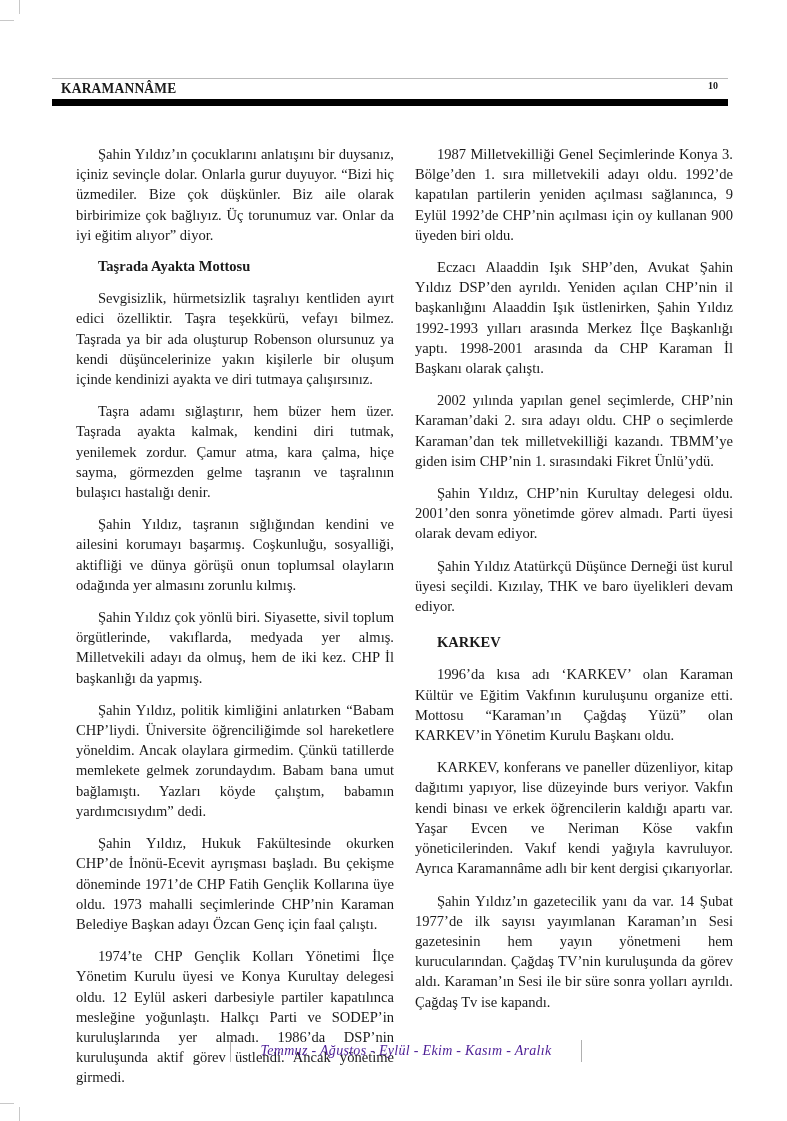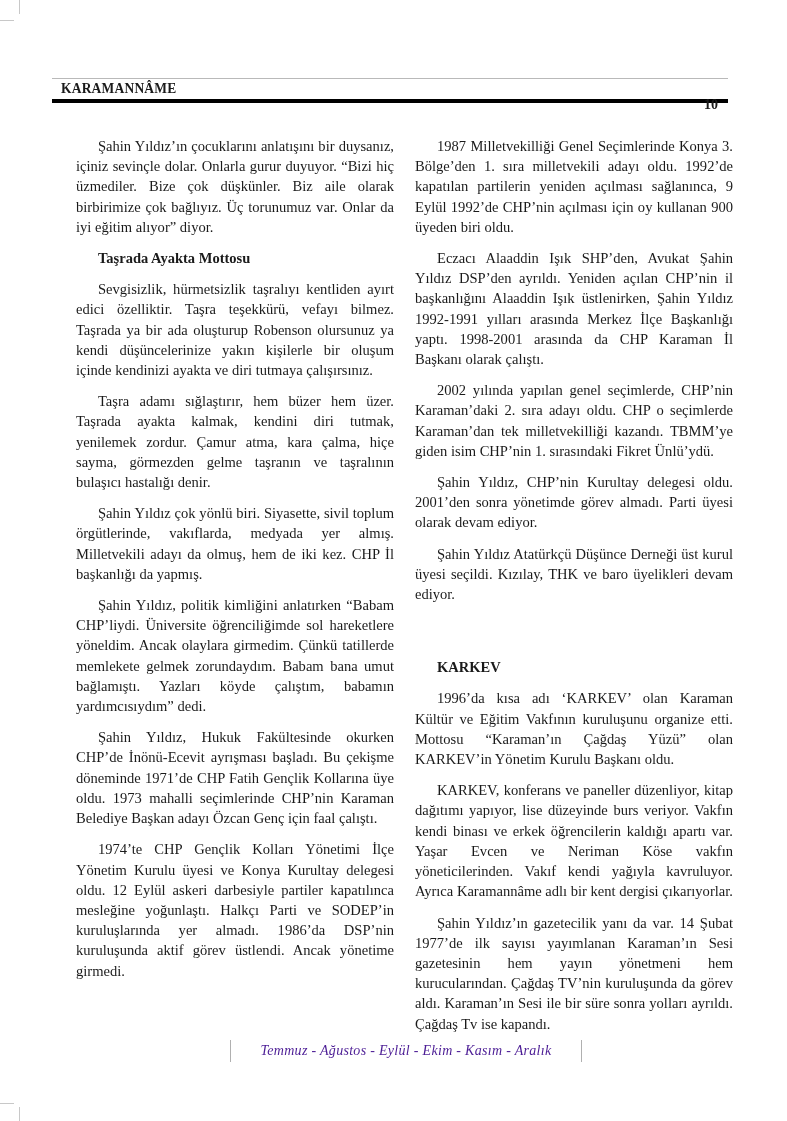--- a/index.html
+++ b/index.html
@@ -2,30 +2,30 @@
 <html><head>
 <meta charset="utf-8">
 <style>
   html, body { margin: 0; padding: 0; background: #ffffff; }
   body { width: 787px; height: 1121px; position: relative; overflow: hidden;
          font-family: "Liberation Serif", "DejaVu Serif", serif; color: #1a1a1a; }
   .crop { position: absolute; background: #c8c8c8; }
   .crop.v { width: 1px; height: 14px; }
   .crop.h { height: 1px; width: 14px; }
   .header { position: absolute; left: 52px; top: 78px; width: 676px; height: 20px;
-            border-top: 1px solid #b9b9b9; border-bottom: 4px solid #000000; }
+            border-top: 1px solid #b9b9b9; border-bottom: 7px solid #000000; }
   .header .title { position: absolute; left: 9px; top: 2px; font-weight: bold;
                    font-size: 13.5px; letter-spacing: 0.2px; transform: scaleY(1.08); }
-  .header .pagenum { position: absolute; right: 10px; top: 18px; font-weight: bold; font-size: 14px; }
+  .header .pagenum { position: absolute; right: 10px; top: 1px; font-weight: bold; font-size: 10px; }
   .col { position: absolute; top: 132px; width: 318px; font-size: 14.55px; line-height: 20.2px; }
   .col.left { left: 76px; }
   .col.right { left: 415px; }
-  .col p { margin: 4px 0 11px 0; text-align: justify; text-indent: 22px; hyphens: manual; }
+  .col p { margin: 12px 0 11px 0; text-align: justify; text-indent: 22px; hyphens: manual; }
   .col h3 { margin: 2px 0 11px 0; font-size: 14.5px; font-weight: bold; text-indent: 22px; }
-  .col h3.spaced { margin-top: 53px; }
+  .col h3.spaced { margin-top: 16px; }
   .footer { position: absolute; left: 230px; top: 1040px; width: 350px; height: 22px;
             border-left: 1px solid #b0b0b0; border-right: 1px solid #b0b0b0; text-align: center; }
   .footer span { font-style: italic; font-size: 14px; line-height: 22px; color: #4c1d95; letter-spacing: 0.3px; }
 </style>
 </head>
 <body>
 
 <div class="crop v" style="left:19px; top:0;"></div>
 <div class="crop h" style="left:0; top:20px;"></div>
 <div class="crop h" style="left:0; top:1103px;"></div>
@@ -34,28 +34,29 @@
 <div class="header">
   <span class="title">KARAMANNÂME</span>
   <span class="pagenum">10</span>
 </div>
 
 <div class="col left" id="col-left">
     <p>Şahin Yıldız’ın çocuklarını anlatışını bir duysanız, içiniz sevinçle dolar. Onlarla gurur duyuyor. “Bizi hiç üzmediler. Bize çok düşkünler. Biz aile olarak birbirimize çok bağlıyız. Üç torunumuz var. Onlar da iyi eğitim alıyor” diyor.</p>
     <h3>Taşrada Ayakta Mottosu</h3>
     <p>Sevgisizlik, hürmetsizlik taşralıyı kentliden ayırt edici özelliktir. Taşra teşekkürü, vefayı bilmez. Taşrada ya bir ada oluşturup Robenson olursunuz ya kendi düşüncelerinize yakın kişilerle bir oluşum içinde kendinizi ayakta ve diri tutmaya çalışırsınız.</p>
     <p>Taşra adamı sığlaştırır, hem büzer hem üzer. Taşrada ayakta kalmak, kendini diri tutmak, yenilemek zordur. Çamur atma, kara çalma, hiçe sayma, görmezden gelme taşranın ve taşralının bulaşıcı hastalığı denir.</p>
+    <p>Şahin Yıldız, taşranın sığlığından kendini ve ailesini korumayı başarmış. Coşkunluğu, sosyalliği, aktifliği ve dünya görüşü onun toplumsal olayların odağında yer almasını zorunlu kılmış.</p>
     <p>Şahin Yıldız çok yönlü biri. Siyasette, sivil toplum örgütlerinde, vakıflarda, medyada yer almış. Milletvekili adayı da olmuş, hem de iki kez. CHP İl başkanlığı da yapmış.</p>
     <p>Şahin Yıldız, politik kimliğini anlatırken “Babam CHP’liydi. Üniversite öğrenciliğimde sol hareketlere yöneldim. Ancak olaylara girmedim. Çünkü tatillerde memlekete gelmek zorundaydım. Babam bana umut bağlamıştı. Yazları köyde çalıştım, babamın yardımcısıydım” dedi.</p>
     <p>Şahin Yıldız, Hukuk Fakültesinde okurken CHP’de İnönü-Ecevit ayrışması başladı. Bu çekişme döneminde 1971’de CHP Fatih Gençlik Kollarına üye oldu. 1973 mahalli seçimlerinde CHP’nin Karaman Belediye Başkan adayı Özcan Genç için faal çalıştı.</p>
     <p>1974’te CHP Gençlik Kolları Yönetimi İlçe Yönetim Kurulu üyesi ve Konya Kurultay delegesi oldu. 12 Eylül askeri darbesiyle partiler kapatılınca mesleğine yoğunlaştı. Halkçı Parti ve SODEP’in kuruluşlarında yer almadı. 1986’da DSP’nin kuruluşunda aktif görev üstlendi. Ancak yönetime girmedi.</p>
   </div>
 <div class="col right" id="col-right">
     <p>1987 Milletvekilliği Genel Seçimlerinde Konya 3. Bölge’den 1. sıra milletvekili adayı oldu. 1992’de kapatılan partilerin yeniden açılması sağlanınca, 9 Eylül 1992’de CHP’nin açılması için oy kullanan 900 üyeden biri oldu.</p>
-    <p>Eczacı Alaaddin Işık SHP’den, Avukat Şahin Yıldız DSP’den ayrıldı. Yeniden açılan CHP’nin il başkanlığını Alaaddin Işık üstlenirken, Şahin Yıldız 1992-1991 yılları arasında Merkez İlçe Başkanlığı yaptı. 1998-2001 arasında da CHP Karaman İl Başkanı olarak çalıştı.</p>
+    <p>Eczacı Alaaddin Işık SHP’den, Avukat Şahin Yıldız DSP’den ayrıldı. Yeniden açılan CHP’nin il başkanlığını Alaaddin Işık üstlenirken, Şahin Yıldız 1992-1993 yılları arasında Merkez İlçe Başkanlığı yaptı. 1998-2001 arasında da CHP Karaman İl Başkanı olarak çalıştı.</p>
     <p>2002 yılında yapılan genel seçimlerde, CHP’nin Karaman’daki 2. sıra adayı oldu. CHP o seçimlerde Karaman’dan tek milletvekilliği kazandı. TBMM’ye giden isim CHP’nin 1. sırasındaki Fikret Ünlü’ydü.</p>
     <p>Şahin Yıldız, CHP’nin Kurultay delegesi oldu. 2001’den sonra yönetimde görev almadı. Parti üyesi olarak devam ediyor.</p>
     <p>Şahin Yıldız Atatürkçü Düşünce Derneği üst kurul üyesi seçildi. Kızılay, THK ve baro üyelikleri devam ediyor.</p>
     <h3 class="spaced">KARKEV</h3>
     <p>1996’da kısa adı ‘KARKEV’ olan Karaman Kültür ve Eğitim Vakfının kuruluşunu organize etti. Mottosu “Karaman’ın Çağdaş Yüzü” olan KARKEV’in Yönetim Kurulu Başkanı oldu.</p>
     <p>KARKEV, konferans ve paneller düzenliyor, kitap dağıtımı yapıyor, lise düzeyinde burs veriyor. Vakfın kendi binası ve erkek öğrencilerin kaldığı apartı var. Yaşar Evcen ve Neriman Köse vakfın yöneticilerinden. Vakıf kendi yağıyla kavruluyor. Ayrıca Karamannâme adlı bir kent dergisi çıkarıyorlar.</p>
     <p>Şahin Yıldız’ın gazetecilik yanı da var. 14 Şubat 1977’de ilk sayısı yayımlanan Karaman’ın Sesi gazetesinin hem yayın yönetmeni hem kurucularından. Çağdaş TV’nin kuruluşunda da görev aldı. Karaman’ın Sesi ile bir süre sonra yolları ayrıldı. Çağdaş Tv ise kapandı.</p>
   </div>
 
 <div class="footer">

